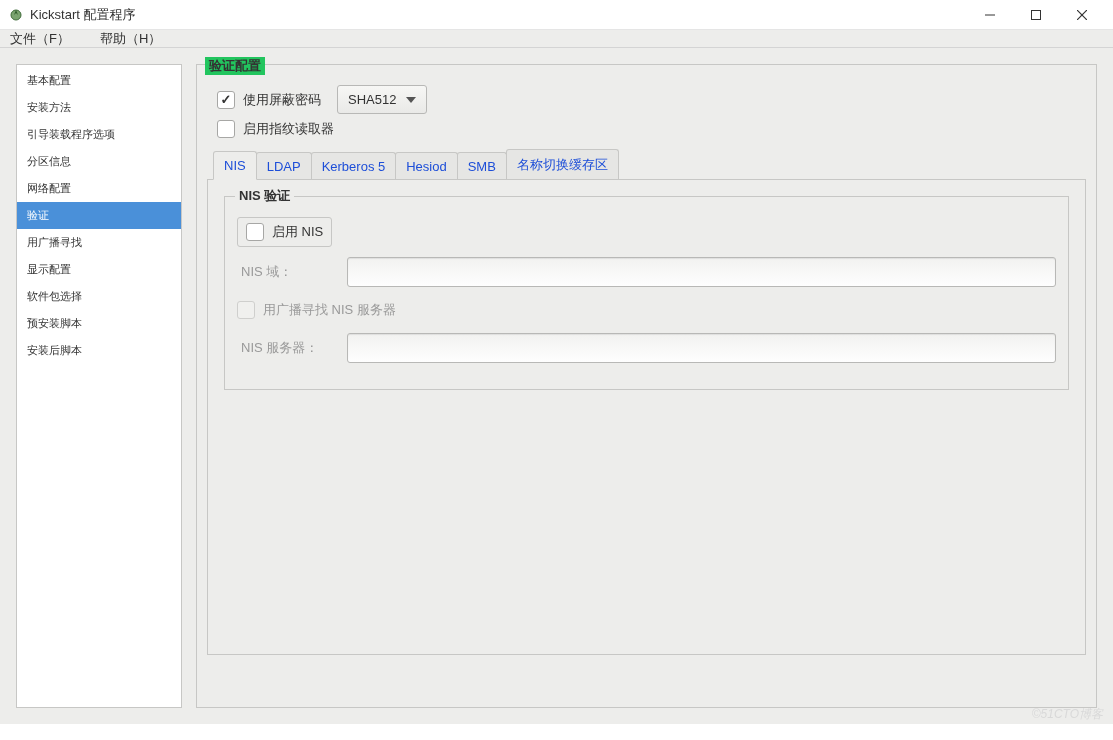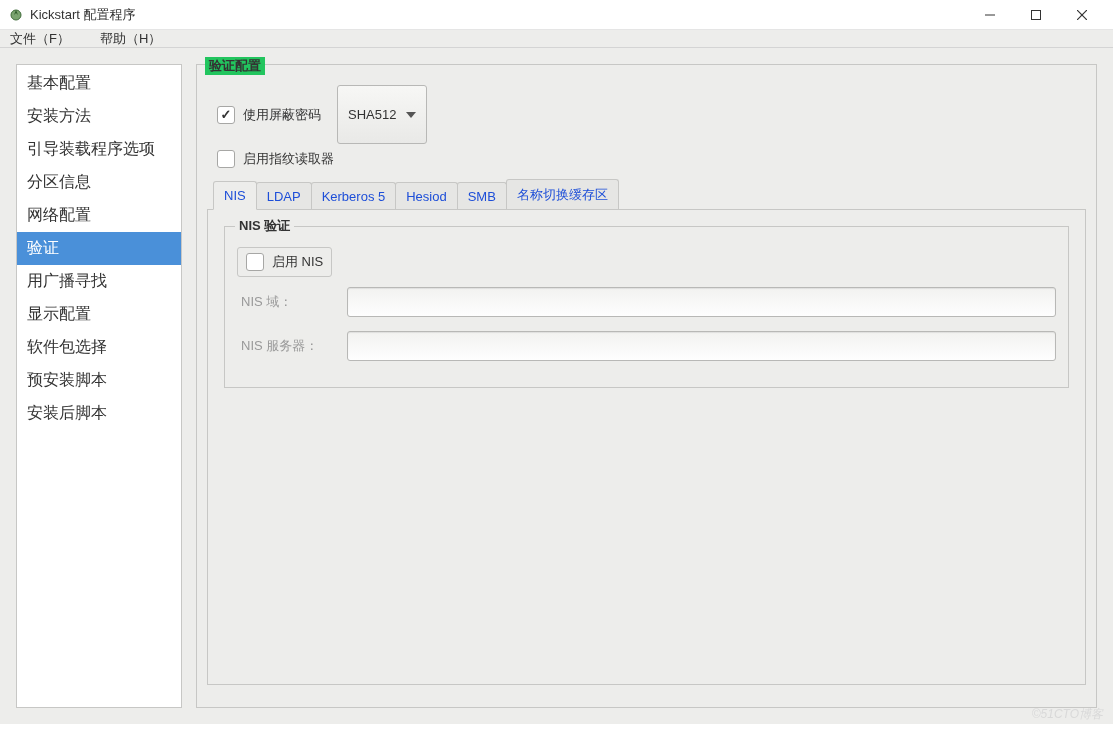--- a/index.html
+++ b/index.html
@@ -53,21 +53,21 @@
 .sidebar {
   width: 166px;
   background: #fff;
   border: 1px solid #c7c7c5;
   display: flex;
   flex-direction: column;
   padding: 2px 0;
 }
 .sidebar .side-item {
   padding: 6px 10px;
-  font-size: 16px;
+  font-size: 11px;
   cursor: default;
 }
 .sidebar .side-item.selected {
   background: #4a90d9;
   color: #fff;
 }
 .main-panel {
   flex: 1;
   border: 1px solid #c7c7c5;
   background: #ededeb;
@@ -108,21 +108,21 @@
   font-weight: bold;
 }
 .checkbox.disabled { background: #f0f0ee; border-color: #cfcfcd; }
 .label-text { color: #333; }
 .label-text.disabled { color: #999; }
 .combo {
   display: flex; align-items: center;
   border: 1px solid #b8b8b6;
   border-radius: 3px;
   background: linear-gradient(#f7f7f5, #e9e9e7);
-  padding: 21px 10px;
+  padding: 6px 10px;
   gap: 10px;
 }
 .combo .chev {
   width: 0; height: 0;
   border-left: 5px solid transparent;
   border-right: 5px solid transparent;
   border-top: 6px solid #555;
 }
 .tabs {
   display: flex;
@@ -285,20 +285,24 @@
         <div class="enable-row" style="margin-top:6px;">
           <span class="checkbox"></span>
           <span class="label-text">启用 NIS</span>
         </div>
 
         <div class="form-row">
           <span class="lbl">NIS 域：</span>
           <div class="text-input"></div>
         </div>
 
+        <div class="form-row" style="gap:8px;">
+          <span class="checkbox disabled"></span>
+          <span class="label-text disabled">用广播寻找 NIS 服务器</span>
+        </div>
 
         <div class="form-row">
           <span class="lbl">NIS 服务器：</span>
           <div class="text-input"></div>
         </div>
       </div>
     </div>
   </div>
 </div>
 

